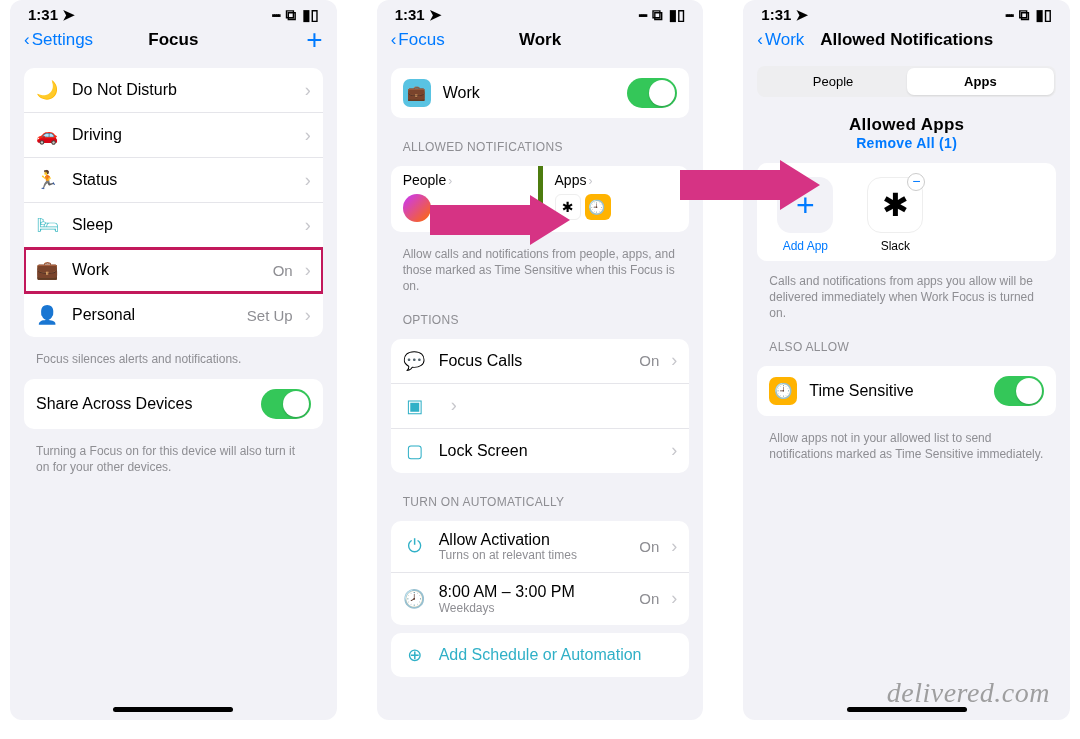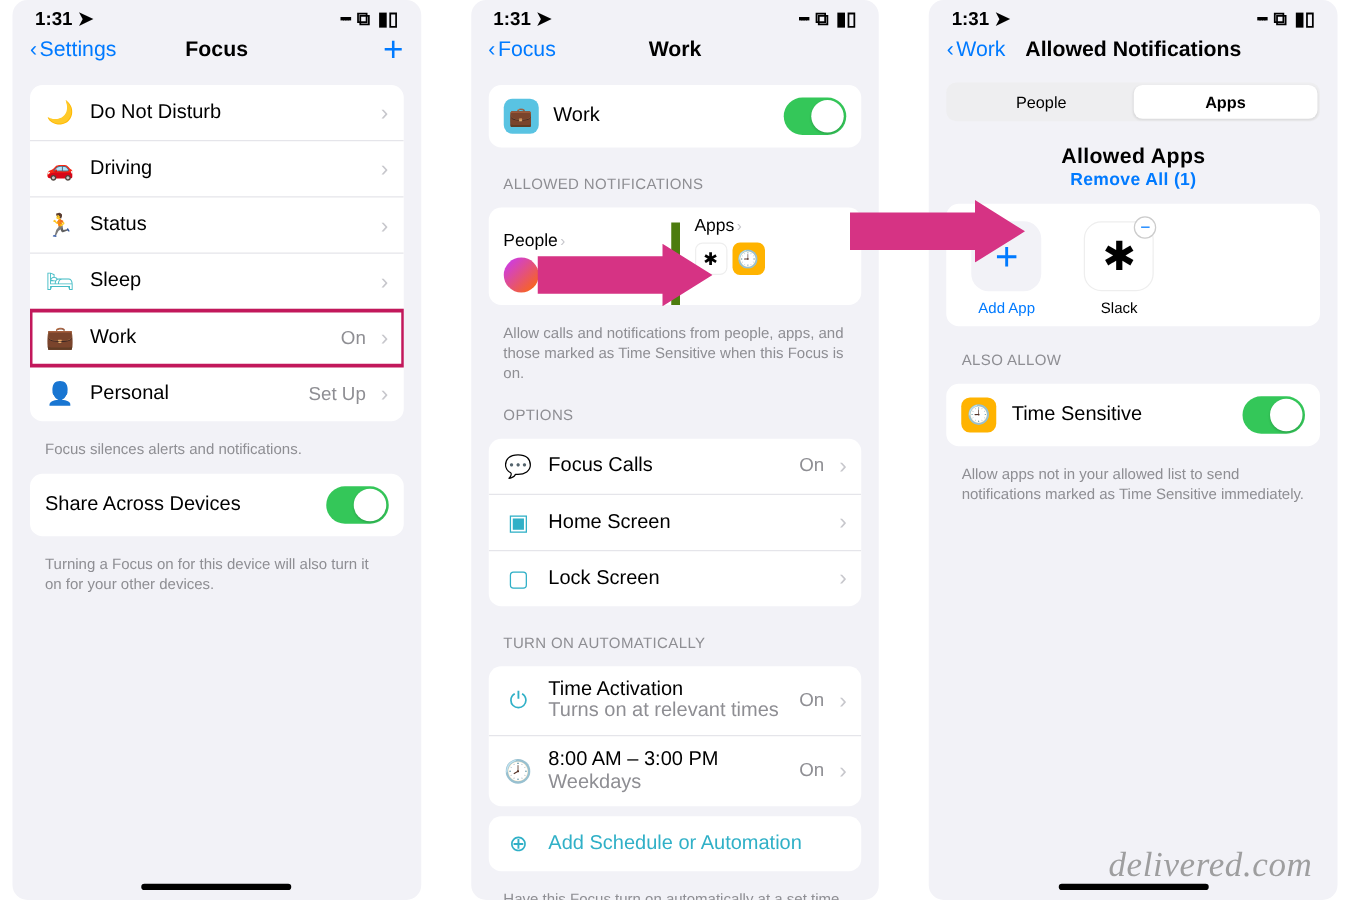--- a/index.html
+++ b/index.html
@@ -14,21 +14,21 @@
   .navbar { display:flex; align-items:center; justify-content:space-between; padding:4px 14px 10px; }
   .navbar .back { color:#007aff; font-size:17px; display:flex; align-items:center; gap:2px;}
   .navbar .title { font-size:17px; font-weight:600; color:#000; position:absolute; left:0; right:0; text-align:center; pointer-events:none;}
   .navbar .plus { color:#007aff; font-size:28px; font-weight:300; line-height:20px;}
   
   .group { margin:8px 14px; background:#fff; border-radius:10px; overflow:hidden;}
   .row { display:flex; align-items:center; padding:10px 12px; border-bottom:1px solid #e5e5ea; font-size:16px; gap:12px; position:relative;}
   .row:last-child { border-bottom:none;}
   .row .icon { width:24px; height:24px; display:flex; align-items:center; justify-content:center; font-size:18px;}
   .row .label { flex:1; color:#000;}
-  .row .sublabel { font-size:16px; color:#8e8e93;}
+  .row .sublabel { font-size:12px; color:#8e8e93;}
   .row .value { color:#8e8e93; font-size:15px;}
   .chev { color:#c7c7cc; font-size:18px;}
   .section-header { font-size:12px; color:#8e8e93; padding:14px 26px 4px; text-transform:uppercase; letter-spacing:0.3px;flex-direction:column; }
   .section-header.normal { text-transform:none; font-size:17px; font-weight:600; color:#000; display:flex; justify-content:space-between; align-items:center; padding:12px 18px 6px;}
   .footer-text { font-size:12px; color:#8e8e93; padding:6px 26px 4px; line-height:1.35;}
   .toggle { width:50px; height:30px; border-radius:15px; background:#34c759; position:relative;}
   .toggle::after { content:""; position:absolute; right:2px; top:2px; width:26px; height:26px; border-radius:13px; background:#fff; box-shadow:0 1px 2px rgba(0,0,0,.2);}
   .highlight { outline:3px solid #c2185b; outline-offset:-2px;}
   
   .segmented { display:flex; background:#eeeef0; border-radius:8px; margin:6px 14px; padding:2px;}
@@ -39,21 +39,21 @@
   .app-item { display:flex; flex-direction:column; align-items:center; gap:6px; width:72px; position:relative;}
   .app-icon { width:56px; height:56px; border-radius:14px; display:flex; align-items:center; justify-content:center; font-size:28px;}
   .app-icon.add { background:#f2f2f7; color:#007aff; font-weight:300; font-size:32px;}
   .app-icon.slack { background:#fff; border:1px solid #eee; font-size:32px;}
   .app-item .caption { font-size:12px; color:#000;}
   .app-item .caption.blue { color:#007aff;}
   .minus { position:absolute; top:-4px; right:6px; width:18px; height:18px; border-radius:9px; background:#fff; border:1px solid #ccc; color:#007aff; font-size:14px; line-height:14px; text-align:center;}
   
   .notif-row { display:flex; }
   .notif-half { flex:1; padding:6px 12px 10px; }
-  .notif-half:first-child { border-right:7px solid #4d7c0f;margin-top:12px;}
+  .notif-half:first-child { border-right:5px solid #4d7c0f;}
   .notif-label { font-size:14px; color:#000; margin-bottom:6px;}
   .mini-chev { color:#c7c7cc; font-size:12px; margin-left:2px;}
   .avatar-row { display:flex; gap:4px; align-items:center;}
   .avatar { width:28px; height:28px; border-radius:14px; background:linear-gradient(135deg,#c736ff,#ff6b00); display:inline-block;}
   .mini-icon { width:26px; height:26px; border-radius:6px; display:inline-flex; align-items:center; justify-content:center; font-size:14px;}
   .mini-icon.slack { background:#fff; border:1px solid #eee;}
   .mini-icon.yellow { background:#ffb300; color:#fff;}
   
   .home-ind { position:absolute; bottom:8px; left:50%; transform:translateX(-50%); width:120px; height:5px; background:#000; border-radius:3px;}
   
@@ -185,37 +185,36 @@
     <div class="section-header">OPTIONS</div>
     <div class="group" id="options-list">
           <div class="row">
             <span class="icon" style="color:#30b0c7">💬</span>
     <span class="label">Focus Calls</span>
     <span class="value">On</span>
     <span class="chev">›</span>
           </div>
           <div class="row">
             <span class="icon" style="color:#30b0c7">▣</span>
-    <span class="label">Home Screen</span>
     <span class="value"></span>
     <span class="chev">›</span>
           </div>
           <div class="row">
             <span class="icon" style="color:#30b0c7">▢</span>
     <span class="label">Lock Screen</span>
     <span class="value"></span>
     <span class="chev">›</span>
           </div>
         </div>
     <div class="section-header">TURN ON AUTOMATICALLY</div>
     <div class="group" id="auto-list">
           <div class="row">
             <span class="icon" style="color:#30b0c7">⏻</span>
     <span style="flex:1">
-              <div class="label" style="line-height:1.1">Time Activation</div>
+              <div class="label" style="line-height:1.1">Allow Activation</div>
               <div class="sublabel">Turns on at relevant times</div>
             </span>
     <span class="value">On</span>
     <span class="chev">›</span>
           </div>
           <div class="row">
             <span class="icon" style="color:#30b0c7">🕗</span>
     <span style="flex:1">
               <div class="label" style="line-height:1.1">8:00 AM – 3:00 PM</div>
               <div class="sublabel">Weekdays</div>
@@ -223,21 +222,20 @@
     <span class="value">On</span>
     <span class="chev">›</span>
           </div>
         </div>
     <div class="group">
       <div class="row">
         <span class="icon" style="color:#30b0c7">⊕</span>
         <span class="label" style="color:#30b0c7">Add Schedule or Automation</span>
       </div>
     </div>
-    <div class="footer-text">Have this Focus turn on automatically at a set time, location, or while using a certain app.</div>
 
   </div>
 </div>
 
 <div class="phone">
   <div class="status">
     <span><span>1:31</span> <span>➤</span></span>
     <span class="right">
           <span class="sig">▪▪▪▪</span>
           <span>⧉</span>
@@ -265,20 +263,21 @@
       <div class="app-item">
         <div class="app-icon add">+</div>
         <div class="caption blue">Add App</div>
       </div>
       <div class="app-item">
         <div class="minus">−</div>
         <div class="app-icon slack">✱</div>
         <div class="caption">Slack</div>
       </div>
     </div>
+    <div class="footer-text">Calls and notifications from apps you allow will be delivered immediately when Work Focus is turned on.</div>
     <div class="section-header">ALSO ALLOW</div>
     <div class="group">
       <div class="row">
         <span class="sq-icon" style="background:#ffb300">🕘</span>
         <span class="label">Time Sensitive</span>
         <span class="toggle"></span>
       </div>
     </div>
     <div class="footer-text">Allow apps not in your allowed list to send notifications marked as Time Sensitive immediately.</div>
   </div>

